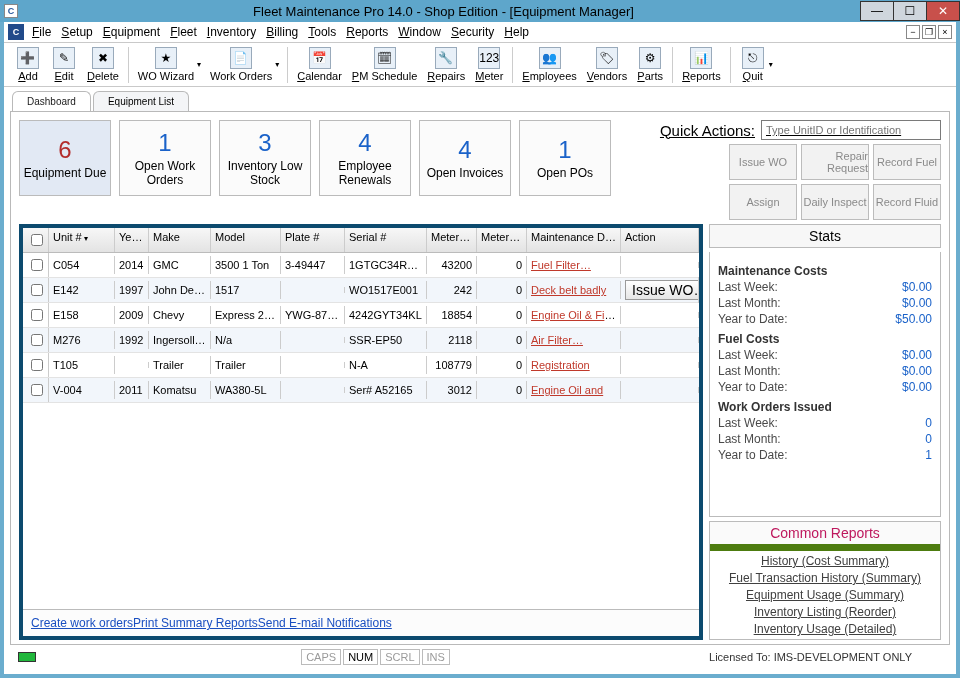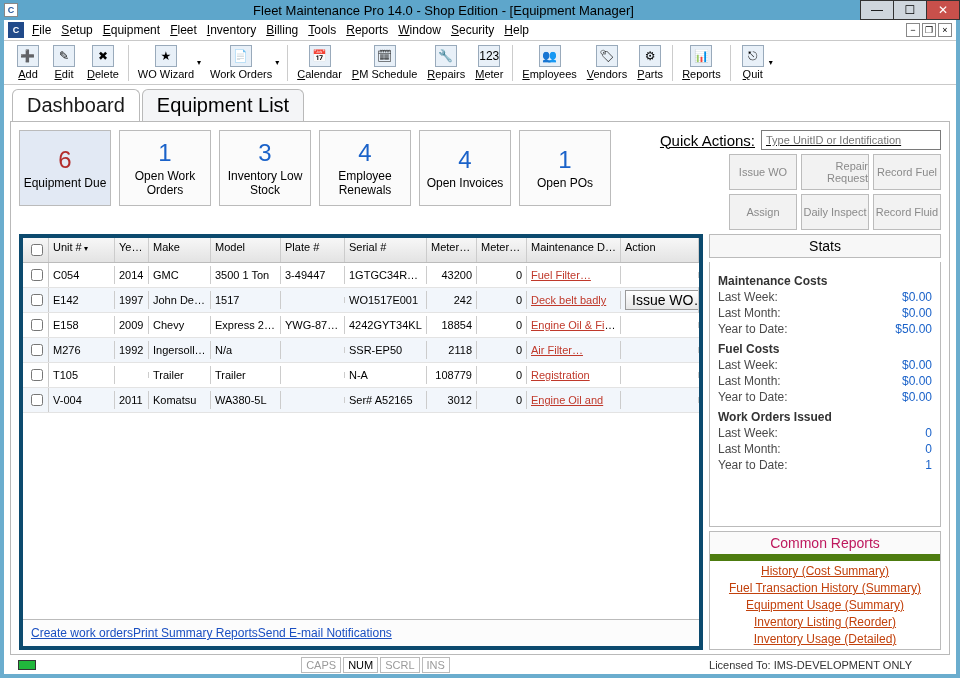--- a/index.html
+++ b/index.html
@@ -61,21 +61,21 @@
   .tbtn .ticon{ width:22px;height:22px; border:1px solid #9ab; background:#e8f0f8; display:flex;align-items:center;justify-content:center;font-size:12px;}
   .tbtn .tlabel{ margin-top:1px; text-align:center; }
   .tbtn .tlabel u{text-decoration:underline;}
   .tbsep{ width:1px; height:36px; background:#ccc; margin:0 4px; align-self:center;}
   .tdrop{ width:8px;font-size:8px;align-self:center;margin-left:-2px;}
   
   .tabrow{ display:flex; padding:4px 8px 0 8px; background:#fff; }
   .tab{
     padding:4px 14px; border:1px solid #b9b9b9; border-bottom:none;
     border-top-left-radius:6px; border-top-right-radius:6px;
-    background:#f4f5f7; font-size:20px; margin-right:2px; cursor:default;
+    background:#f4f5f7; font-size:10px; margin-right:2px; cursor:default;
   }
   .tab.active{ background:#fff; color:#1a1a1a; }
   .tabrow + .content-border{ border:1px solid #b9b9b9; margin:0 6px 2px 6px; background:#fff; }
   
   .dashrow{ display:flex; padding:8px 8px 4px 8px; align-items:flex-start; }
   .tiles{ display:flex; gap:8px; }
   .tile{
     width:92px; height:76px; border:1px solid #bbb; display:flex; flex-direction:column;
     align-items:center; justify-content:center; font-size:12px; background:#fbfbfb;
     text-align:center;
@@ -124,21 +124,21 @@
   .panelhdr{
     text-align:center; font-size:14px; padding:3px 8px;
     border:1px solid #bbb; background:#f7f7f7;
   }
   .statsbody{ border:1px solid #bbb; border-top:none; padding:6px 8px; font-size:12px; color:#4a4a4a; flex:1;}
   .statgroup .sgh{ color:#333; font-weight:600; font-size:12px; margin-top:6px;}
   .statline{ display:flex; justify-content:space-between; margin-top:2px;}
   .statline .v{ color:#1a62c9; }
   .reportspanel{ border:1px solid #bbb;}
   .reportspanel .rh{ text-align:center; color:#be185d; font-size:14px; padding:3px 0; border-bottom:7px solid #4d7c0f; background:#fafafa;}
-  .reportspanel .rlink{ display:block; text-align:center; color:#c2410c; text-decoration:underline; font-size:12px; margin:3px 0; cursor:default;}
+  .reportspanel .rlink{ display:block; text-align:center; color:#404040; text-decoration:underline; font-size:12px; margin:3px 0; cursor:default;}
   
   .statusbar{
     height:20px; margin:0 6px 2px 6px;
     display:flex; align-items:center; font-size:11px; color:#333;
   }
   .statusbar .sled{ width:18px;height:10px;background:#21b73c;border:1px solid #333;margin:0 8px;}
   .statusbar .sseg{ border:1px solid #bbb; padding:1px 4px; margin-right:2px; color:#9a9a9a;}
   .statusbar .sseg.on{ color:#000; }
   .statusbar .lic{ margin-left:auto; margin-right:38px;text-align:center; }
   .statusbar .flexfill{ flex:1; }

